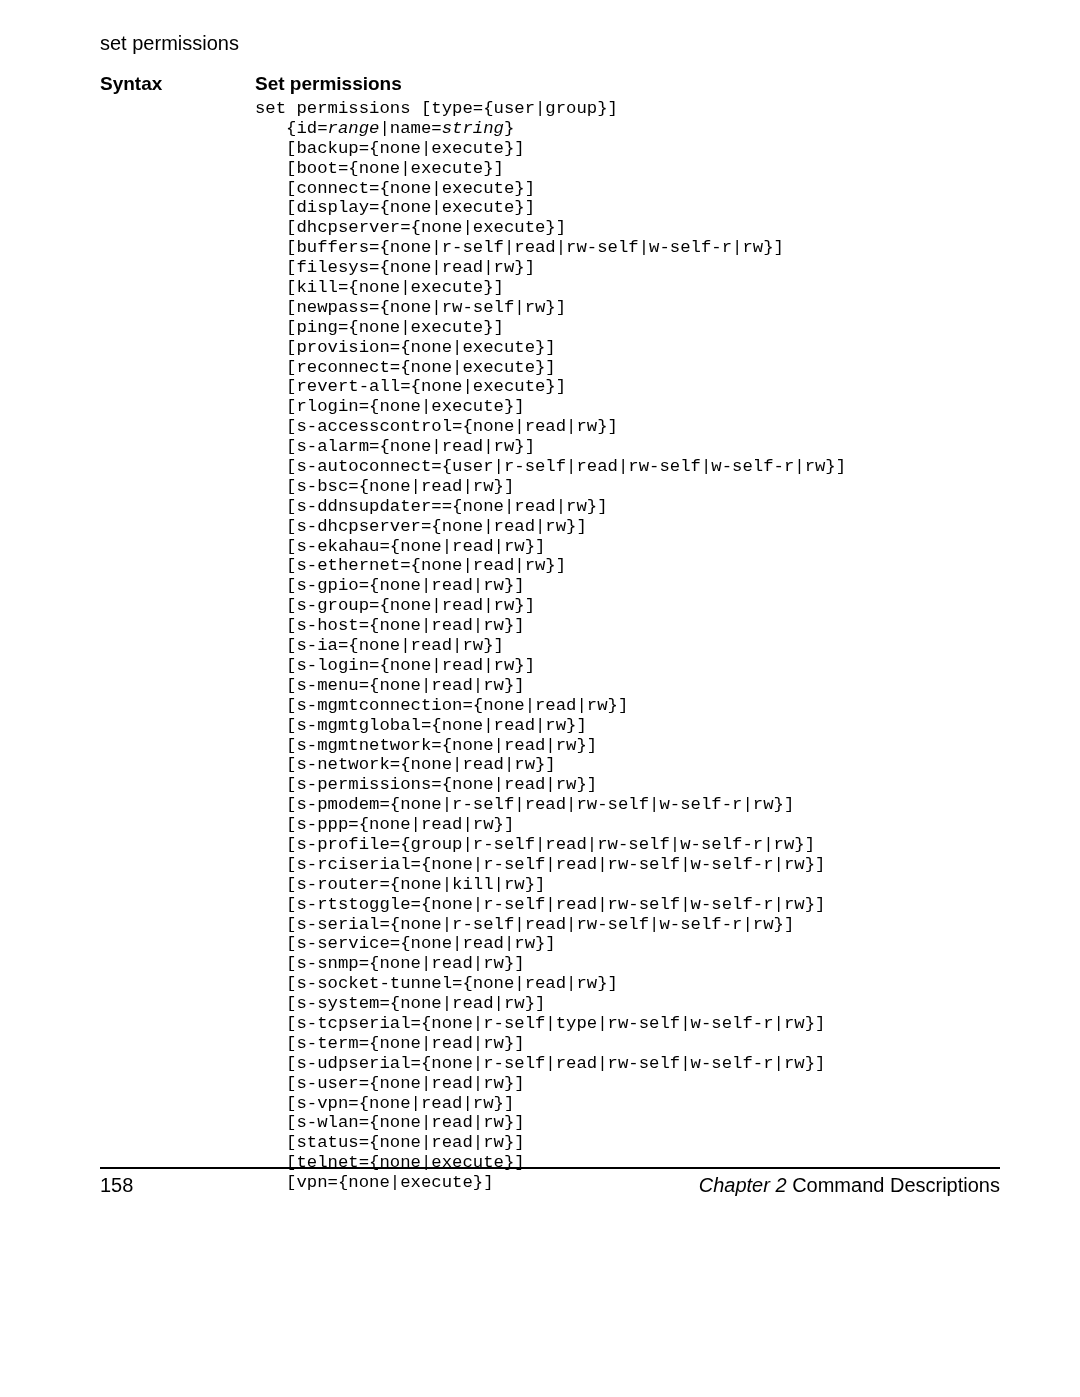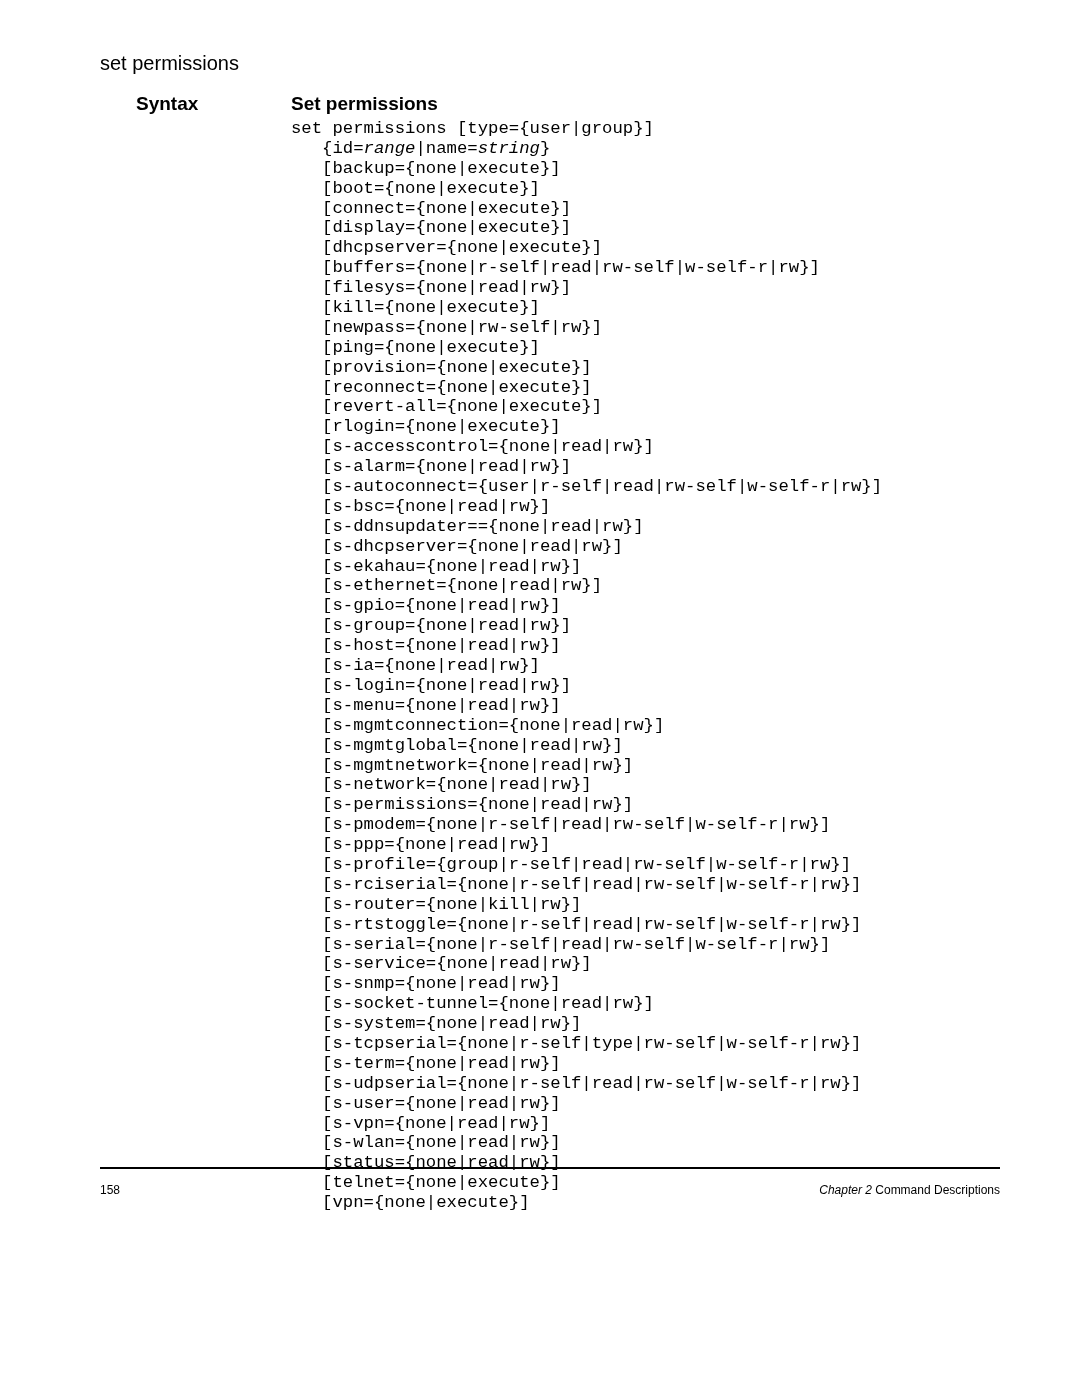--- a/index.html
+++ b/index.html
@@ -6,33 +6,32 @@
     margin: 0;
     padding: 0;
     background: #fff;
     font-family: Arial, Helvetica, sans-serif;
     color: #000;
   }
   .page {
     width: 1080px;
     height: 1239px;
     box-sizing: border-box;
-    padding: 52px 80px 36px 100px;
+    padding: 32px 80px 36px 100px;
     position: relative;
   }
   .header-title {
     font-size: 20px;
     font-weight: normal;
     margin-bottom: 18px;
     margin-left: 0;
   }
   .content {
     display: flex;
     align-items: flex-start;
-    margin-left: 36px;
   }
   .left-col {
     width: 155px;
     flex-shrink: 0;
   }
   .syntax-label {
     font-weight: bold;
     font-size: 19px;
   }
   .right-col {
@@ -59,21 +58,21 @@
     bottom: 70px;
     border-top: 2px solid #000;
   }
   .footer {
     position: absolute;
     left: 100px;
     right: 80px;
     bottom: 42px;
     display: flex;
     justify-content: space-between;
-    font-size: 12px;
+    font-size: 20px;
   }
   .footer .page-num {
     font-weight: normal;
   }
   .footer .chapter {
     font-style: italic;
     margin-top: 28px;
   }
   .footer .chapter-title {
     font-style: normal;

